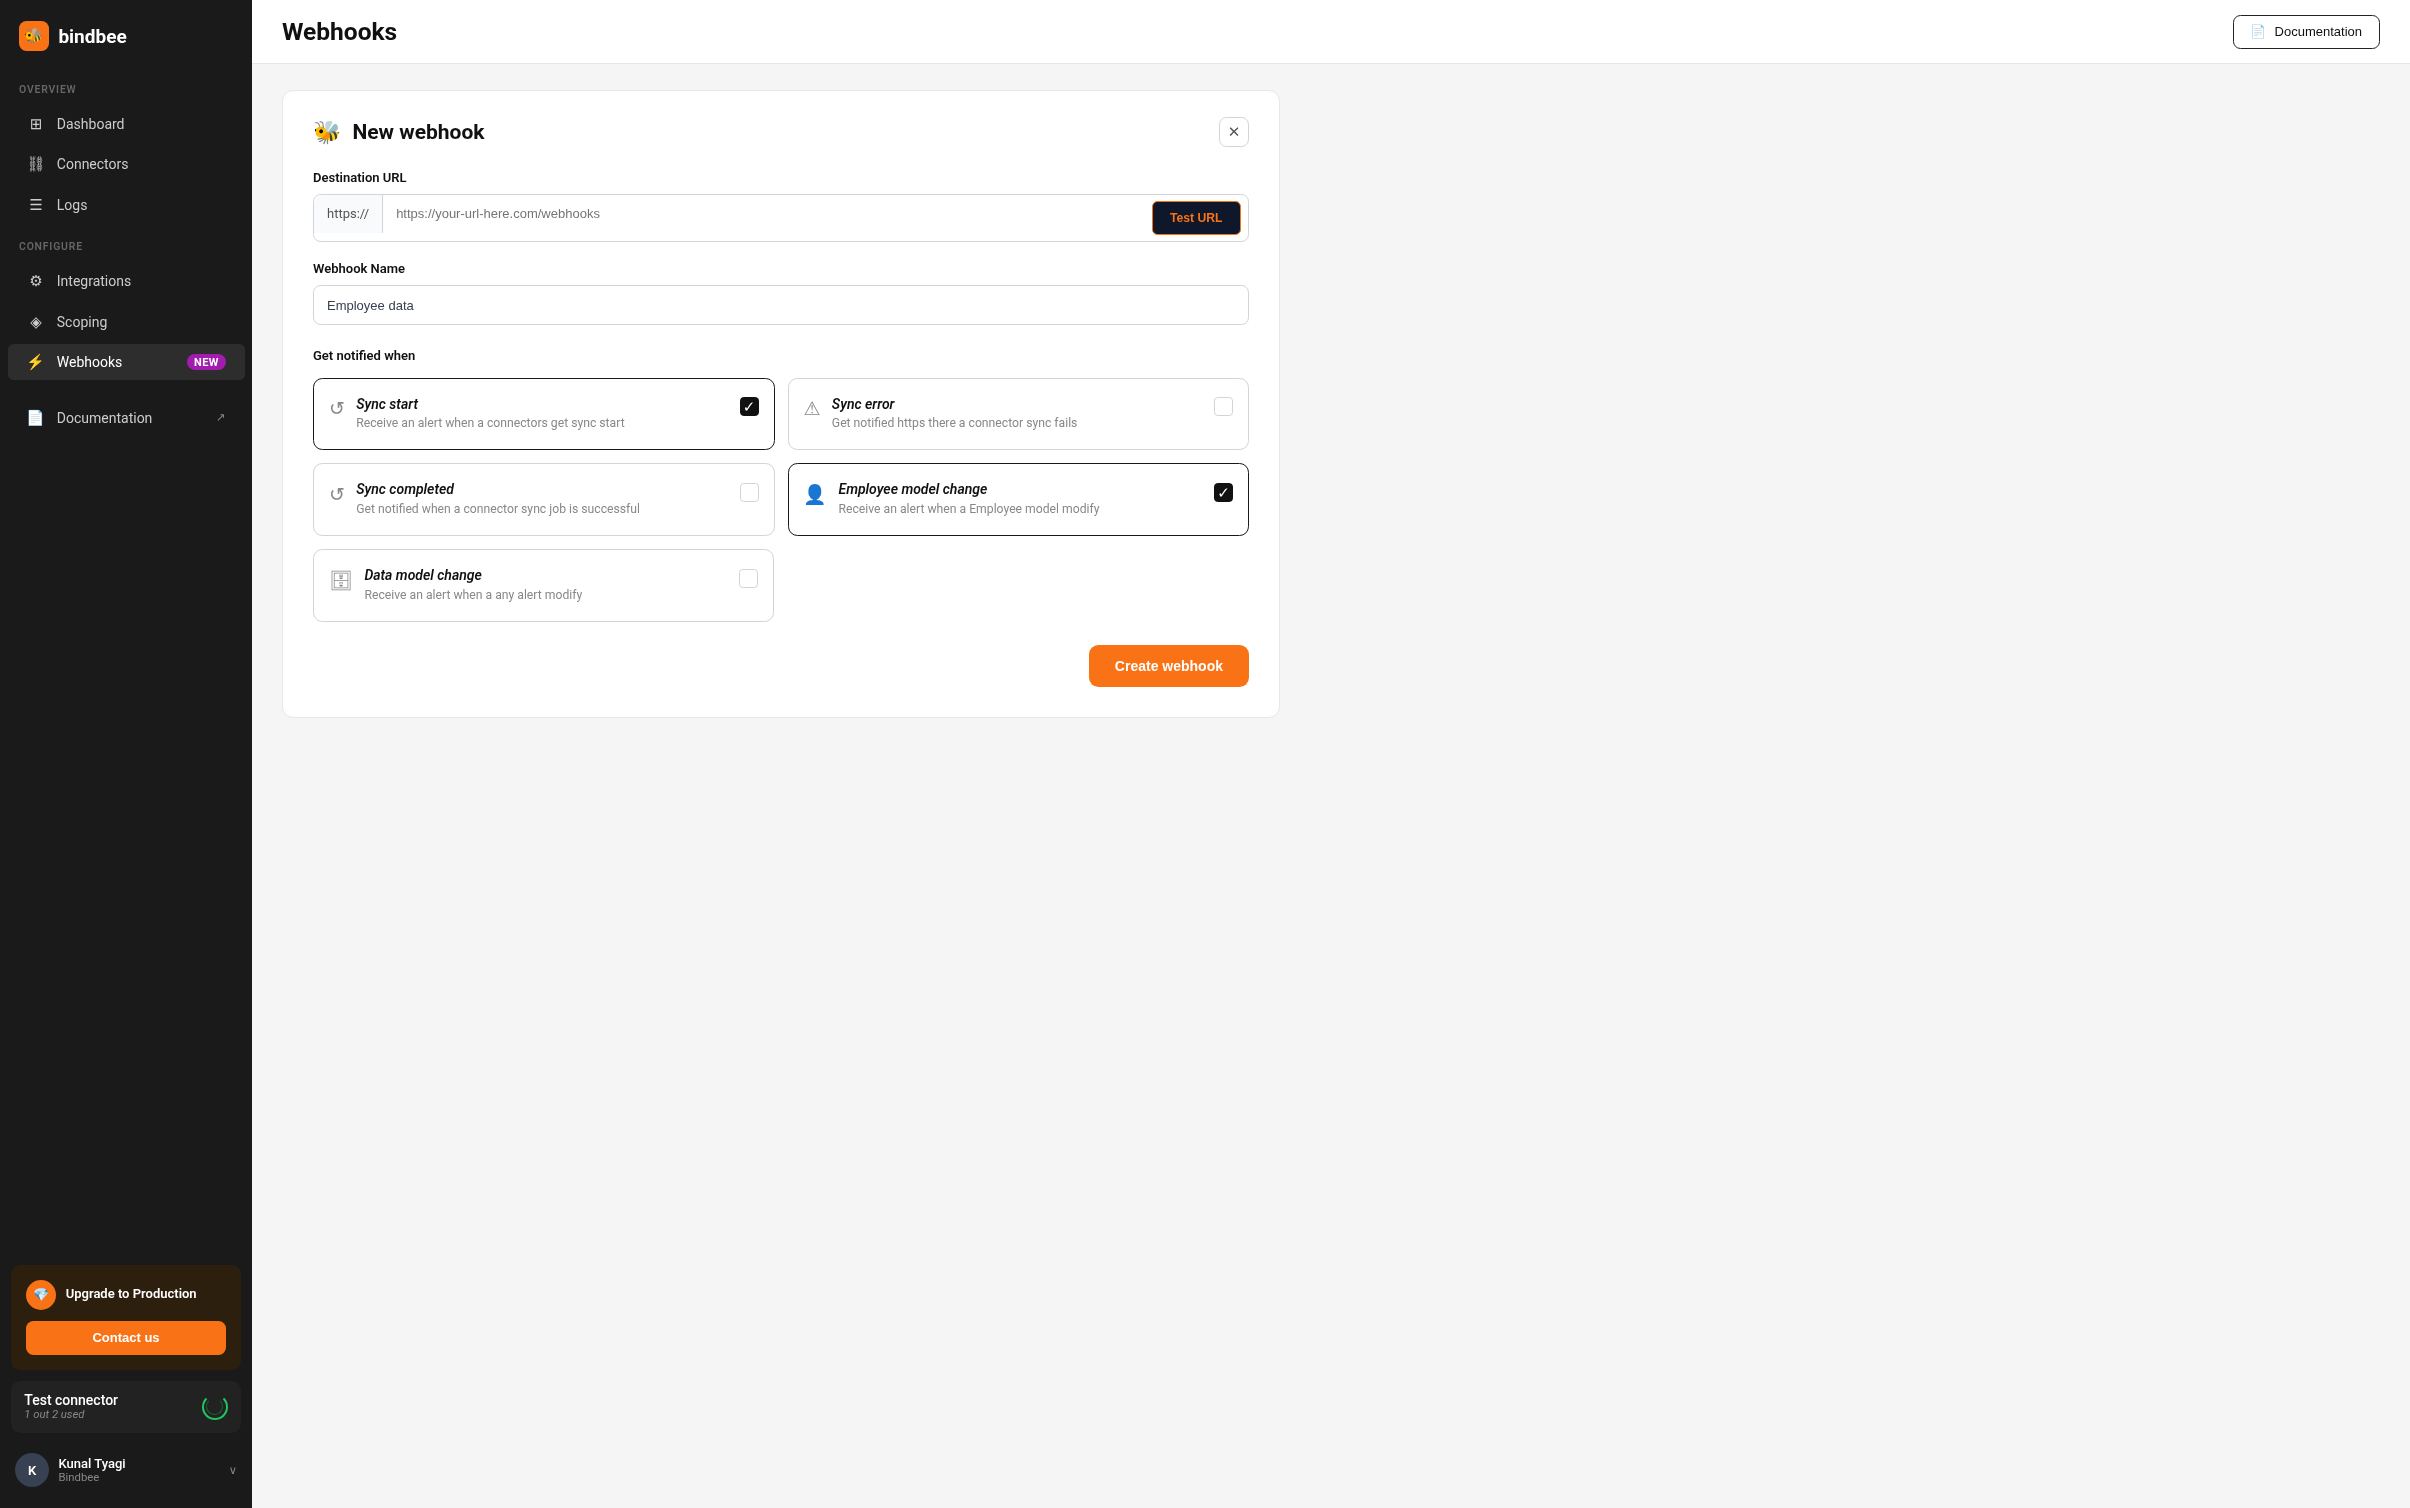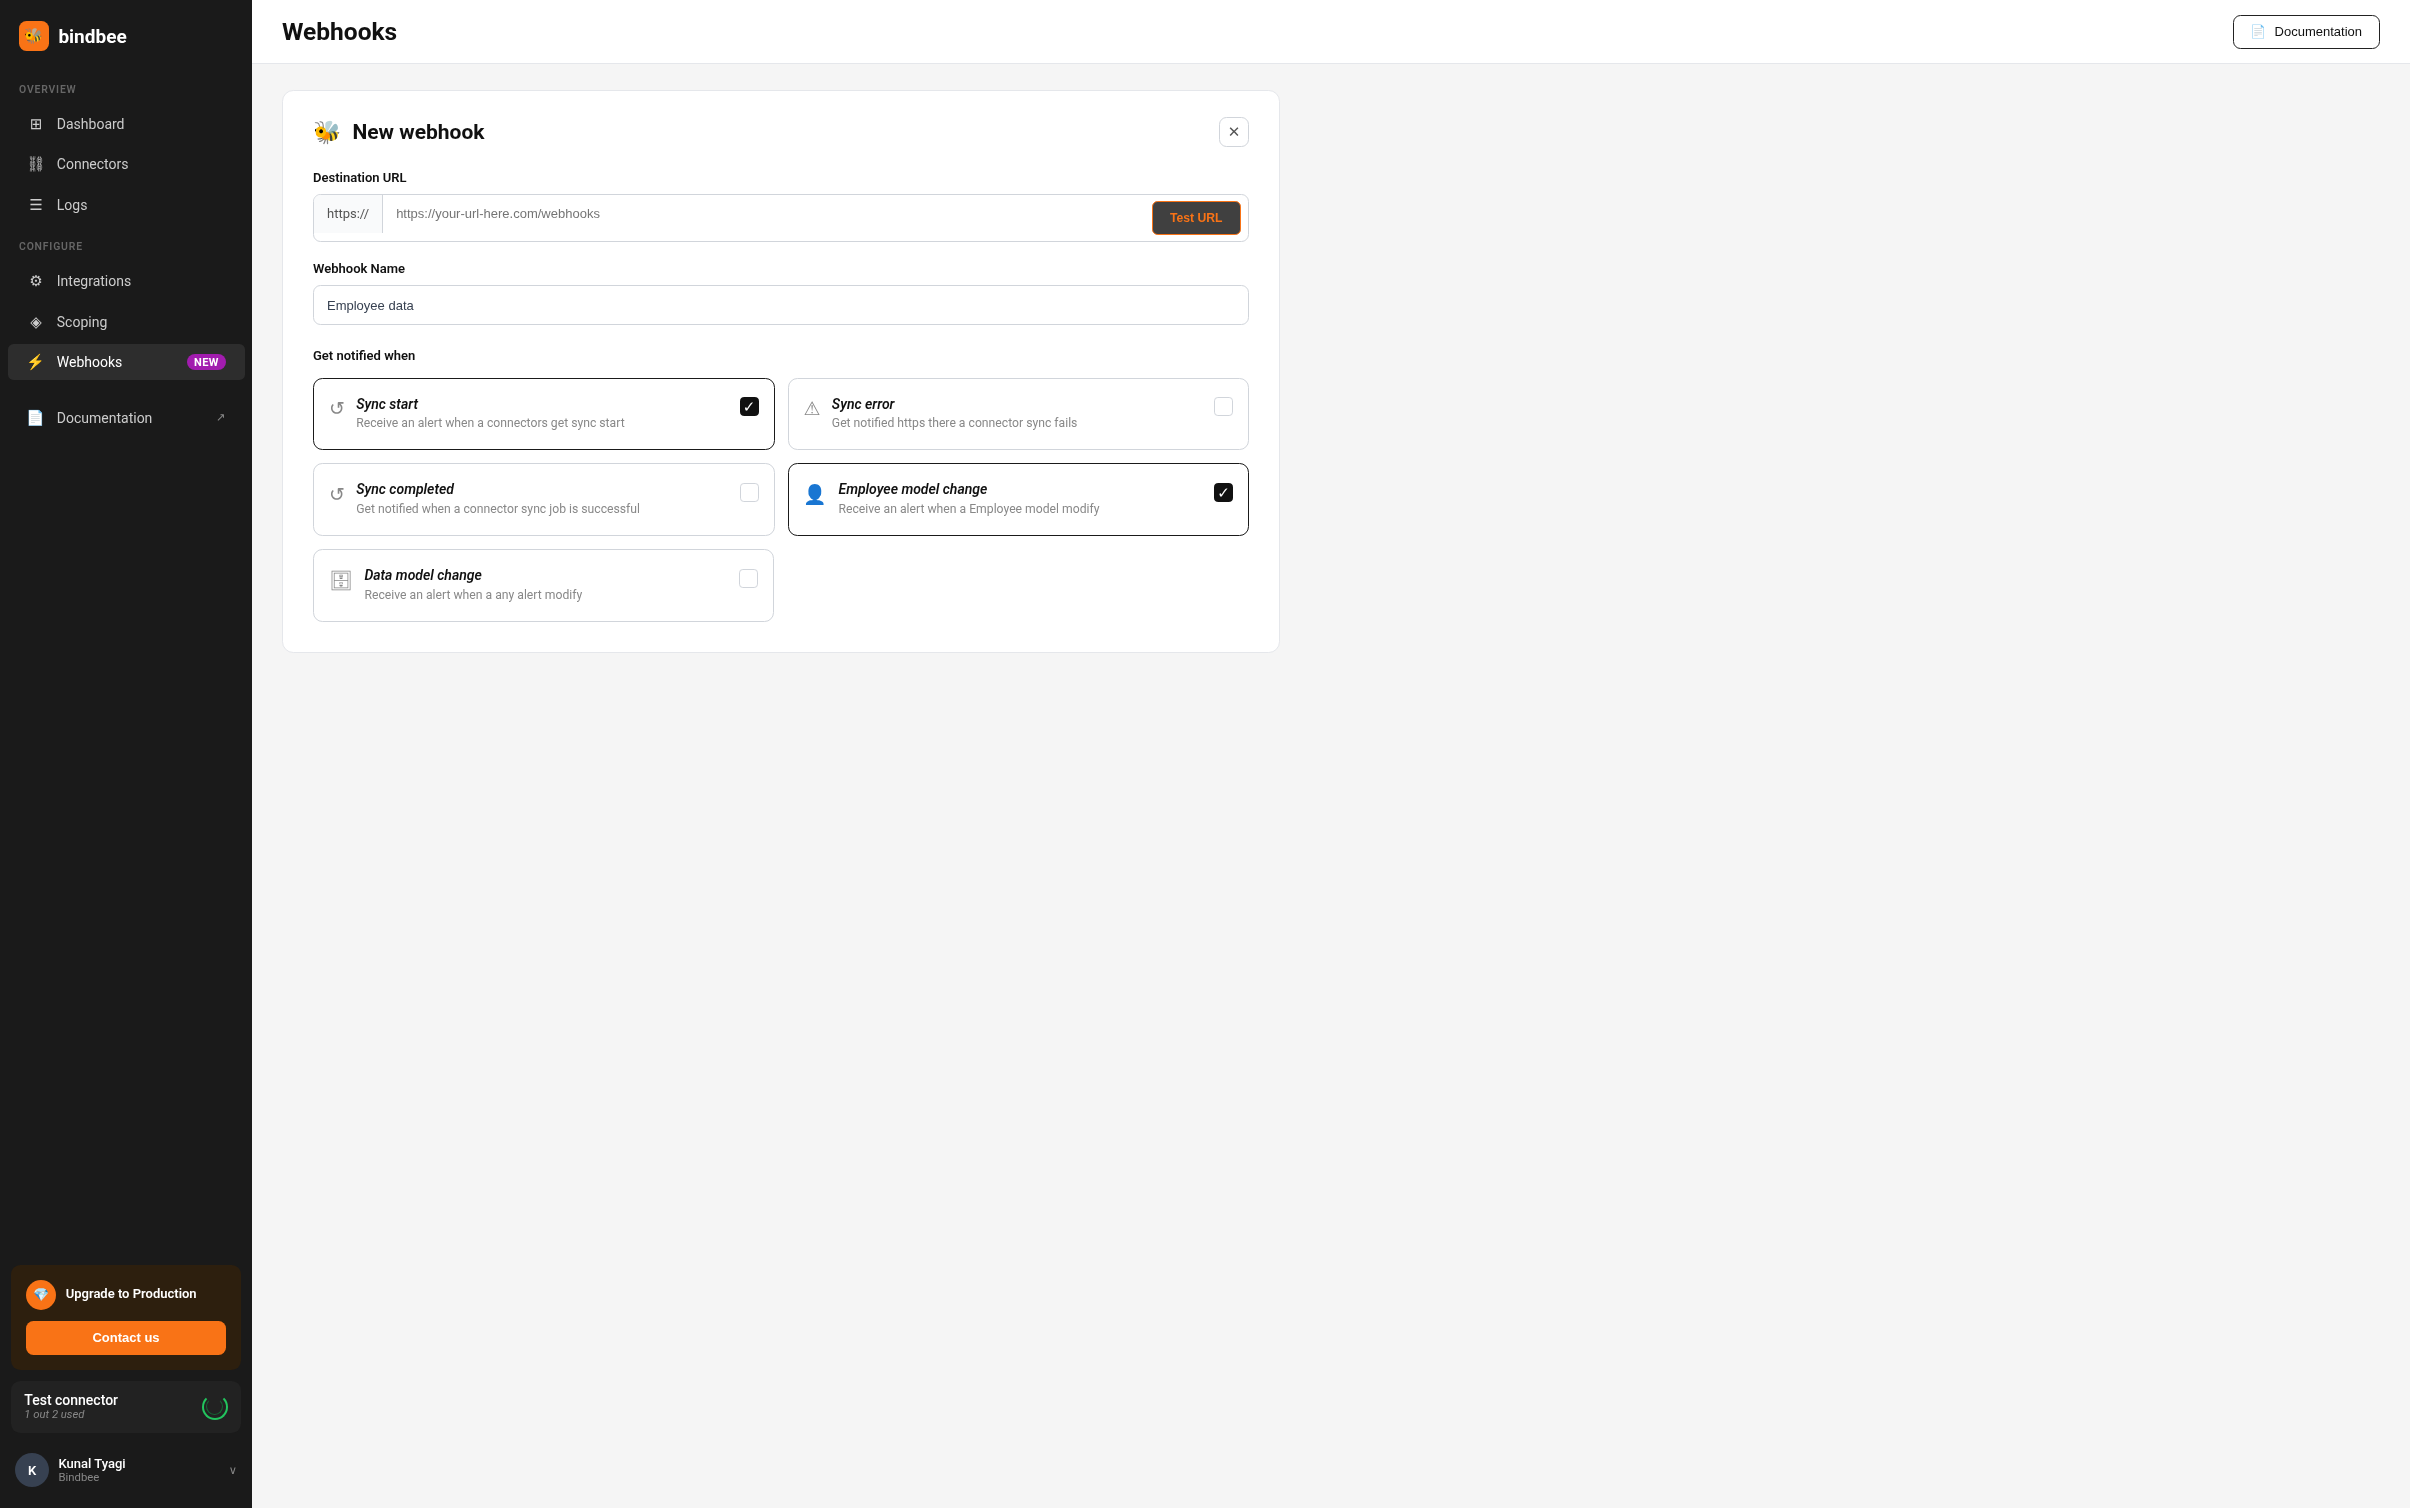--- a/index.html
+++ b/index.html
@@ -243,21 +243,21 @@
       border: none;
       outline: none;
       padding: 11.3px 13px;
       font-size: 13px;
       color: #374151;
       background: transparent;
     }
     .test-url-btn {
       padding: 9.4px 17px;
       border: 1.4px solid #f97316;
-      background: #404040;
+      background: #0f172a;
       color: #f97316;
       font-size: 12.2px;
       font-weight: 600;
       cursor: pointer;
       margin: 5.6px 7.5px;
       border-radius: 5.6px;
       white-space: nowrap;
     }
 
     .name-input {
@@ -491,16 +491,19 @@
       <div class="option-card-single">
         <span class="option-icon">🗄</span>
         <div class="option-content">
           <div class="option-title">Data model change</div>
           <div class="option-desc">Receive an alert when a any alert modify</div>
         </div>
         <div class="option-check"></div>
       </div>
 
       
+      <div class="create-btn-row">
+        <button class="create-btn">Create webhook</button>
+      </div>
     </div>
   </div>
 </div>
 
 
 </body></html>

